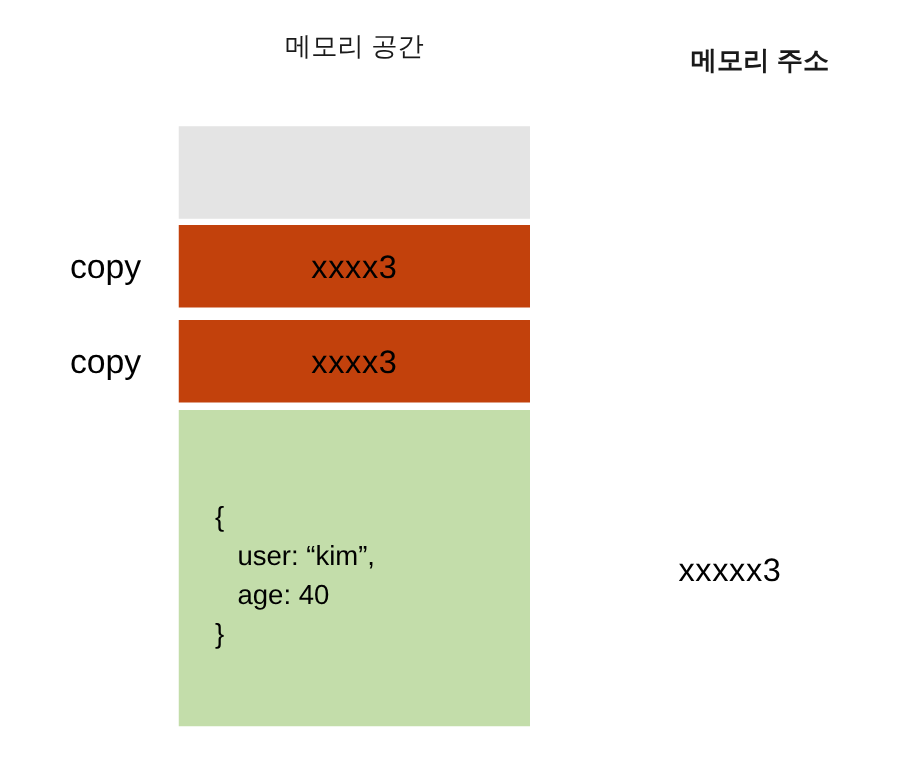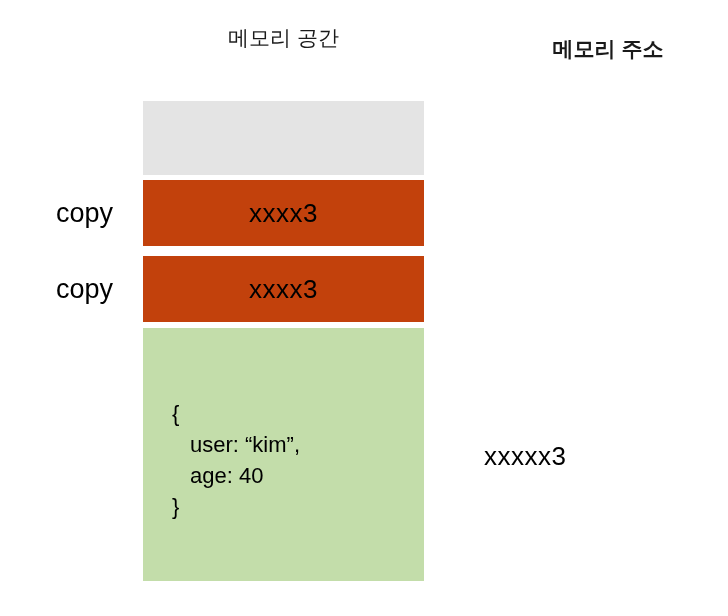--- a/index.html
+++ b/index.html
@@ -116,21 +116,21 @@
   .object-literal .lit-line.indent {
     padding-left: 18px;
   }
 
   
   #address-value {
     position: absolute;
     left: 484px;
     width: 200px;
     top: 443px;
-    text-align: left;
+    text-align: center;
     font-size: 26px;
     line-height: 1;
     letter-spacing: 0.5px;
     color: #000000;
     white-space: nowrap;
   }
 </style>
 </head>
 <body>
 

